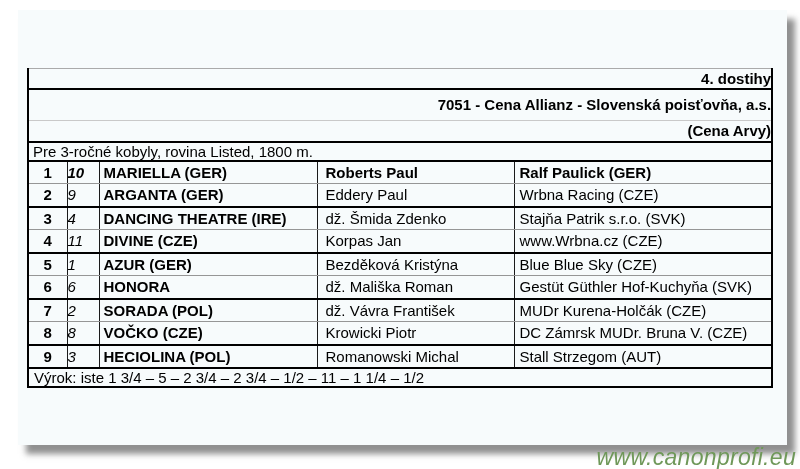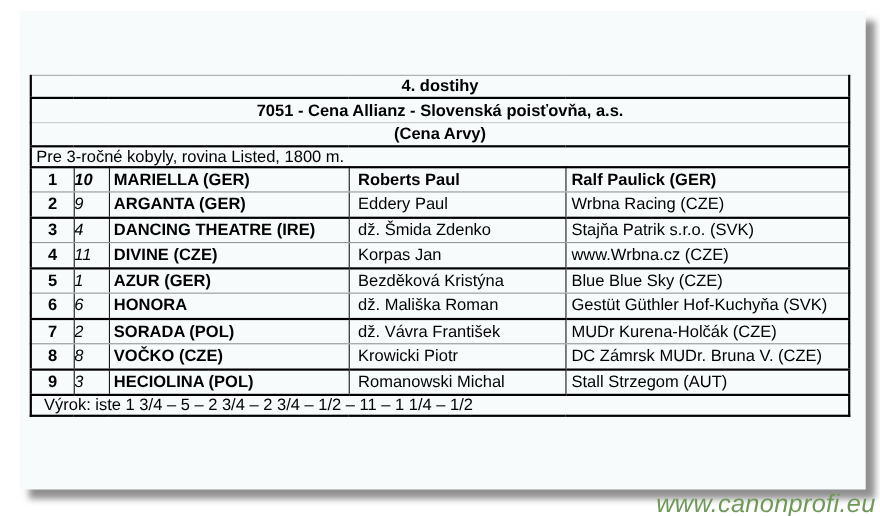--- a/index.html
+++ b/index.html
@@ -28,36 +28,36 @@
     border-top: 1px solid #aaaaaa;
     border-left: 2px solid #000;
     border-right: 2px solid #000;
     border-bottom: 2px solid #000;
   }
   .race-table td {
     overflow: hidden;
     white-space: nowrap;
     vertical-align: middle;
   }
-  tr.hdr td { text-align: center; font-weight: bold; border-radius: 10px; }
+  tr.hdr td { text-align: right; font-weight: bold; border-radius: 10px; }
   tr.hdr1 td { height: 20px; border-bottom: 2px solid #000; }
-  tr.hdr2 td { height: 23px; border-bottom: 1px solid #c9c9c9; }
+  tr.hdr2 td { height: 32px; border-bottom: 1px solid #c9c9c9; }
   tr.hdr3 td { height: 21px; border-bottom: 2px solid #000; }
   tr.cond td { height: 18px; text-align: left; padding-left: 4px; border-bottom: 2px solid #000; }
   tr.data td { height: 23px; }
   tr.data td + td { border-left: 1px solid #1a1a1a; }
   tr.data.sep-light td { border-bottom: 1px solid #969696; }
   tr.data.sep-dark td { border-bottom: 2px solid #000; }
   tr.winner td { font-weight: bold; }
   .col-place  { text-align: center; font-weight: bold; }
   .col-number { font-style: italic; padding-right: 5px; }
   .col-horse  { font-weight: bold; padding-left: 4px; }
   .col-jockey { padding-left: 8px; }
   .col-owner  { padding-left: 5px; }
-  tr.verdict td { height: 14px; text-align: left; padding-left: 11px; margin-left: 21px; }
+  tr.verdict td { height: 14px; text-align: left; padding-left: 5px; margin-left: 21px; }
   .watermark {
     position: absolute;
     right: 4px; top: 444px;
     font-size: 23px;
     font-style: italic;
     font-weight: normal;
     letter-spacing: 0.3px;
   }
 </style>
 </head>

